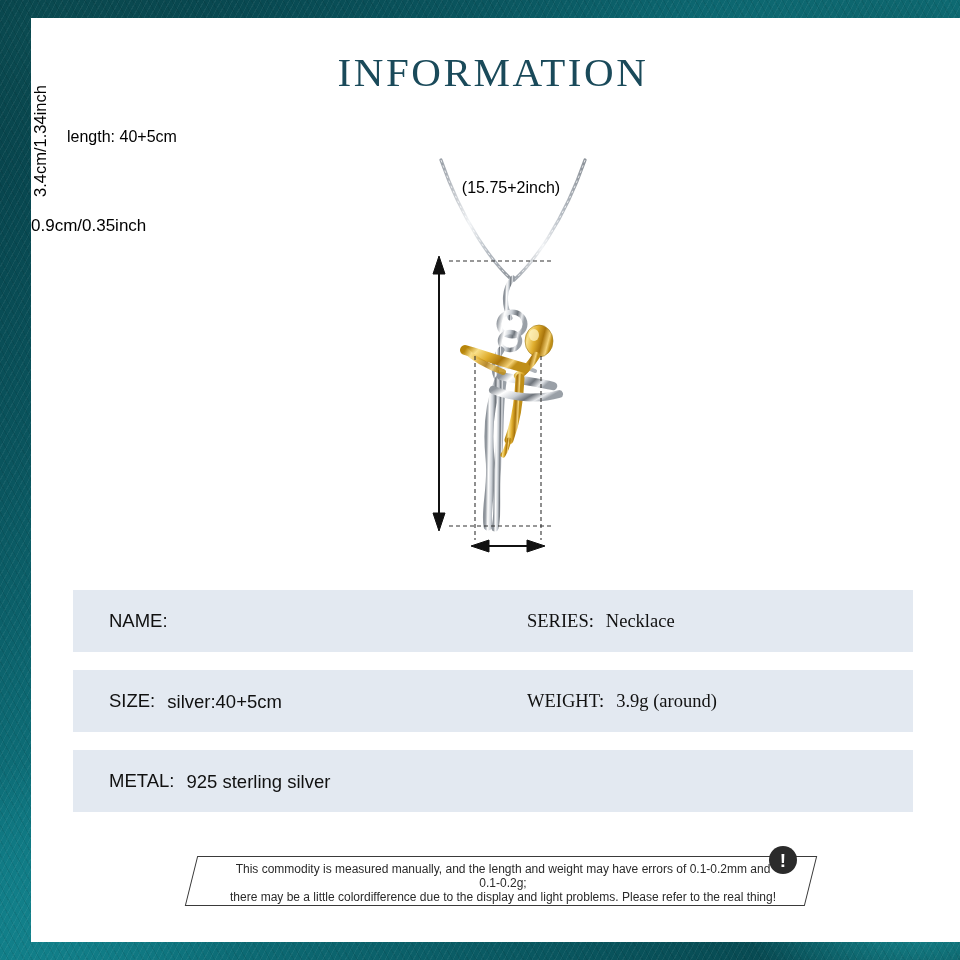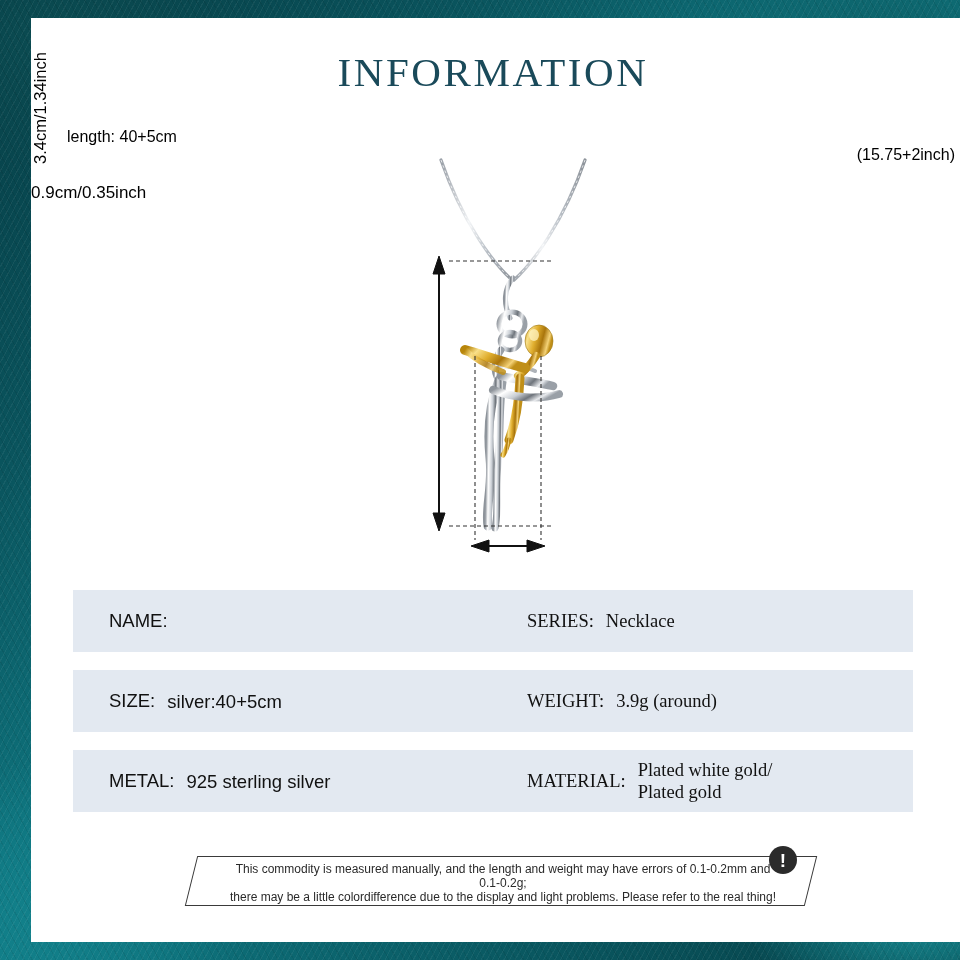--- a/index.html
+++ b/index.html
@@ -259,21 +259,21 @@
 
         <g stroke="#111" fill="#111">
           <line x1="444" y1="418" x2="510" y2="418" stroke-width="2"></line>
           <polygon points="440,418 458,412 458,424"></polygon>
           <polygon points="514,418 496,412 496,424"></polygon>
         </g>
       </svg>
 
       <div id="len-label">
         <div>length: 40+5cm</div>
-        <div style="text-align:right;">(15.75+2inch)</div>
+        <div style="text-align:center;margin-top:33px;">(15.75+2inch)</div>
       </div>
 
       <div id="height-label">3.4cm/1.34inch</div>
 
       <div id="width-label">0.9cm/0.35inch</div>
     </div>
 
     <div id="spec-table">
 
       <div class="spec-row">
@@ -294,27 +294,20 @@
         <div class="spec-cell cell-right">
           <span class="spec-key">WEIGHT:</span>
           <span class="spec-val">3.9g (around)</span>
         </div>
       </div>
 
       <div class="spec-row">
         <div class="spec-cell cell-left">
           <span class="spec-key">METAL:</span>
           <span class="spec-val">925 sterling silver</span>
-        </div>
-        <div class="spec-cell cell-right">
-          <span class="spec-key">MATERIAL:</span>
-          <span class="spec-val two-line">
-            <span style="display:block;">Plated white gold/</span>
-            <span style="display:block;">Plated gold</span>
-          </span>
         </div>
       </div>
     </div>
 
     <div id="footer">
       <div id="footer-banner"></div>
       <div id="footer-text">
         <div>This commodity is measured manually, and the length and weight may have errors of 0.1-0.2mm and 0.1-0.2g;</div>
         <div>there may be a little colordifference due to the display and light problems. Please refer to the real thing!</div>
       </div>

